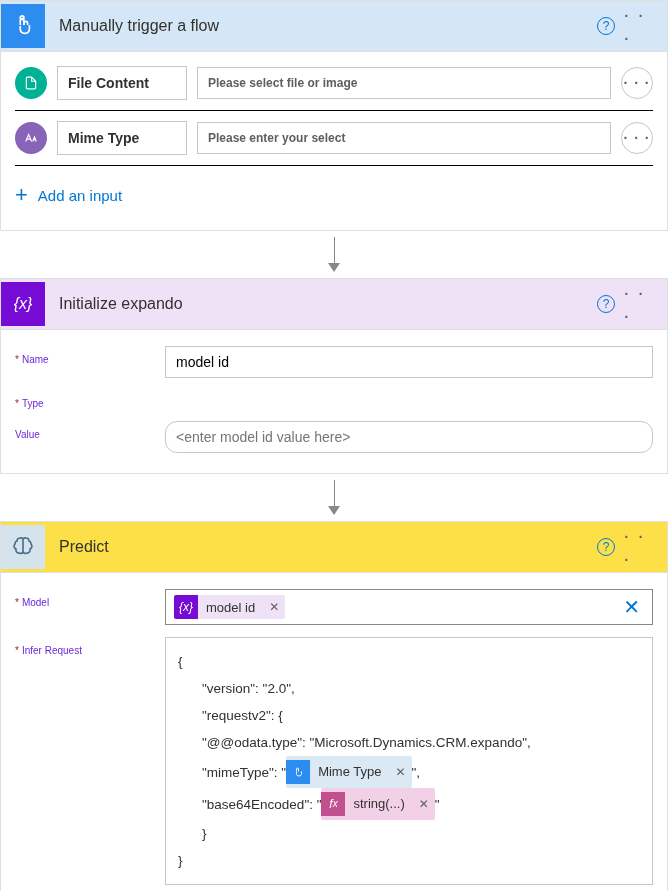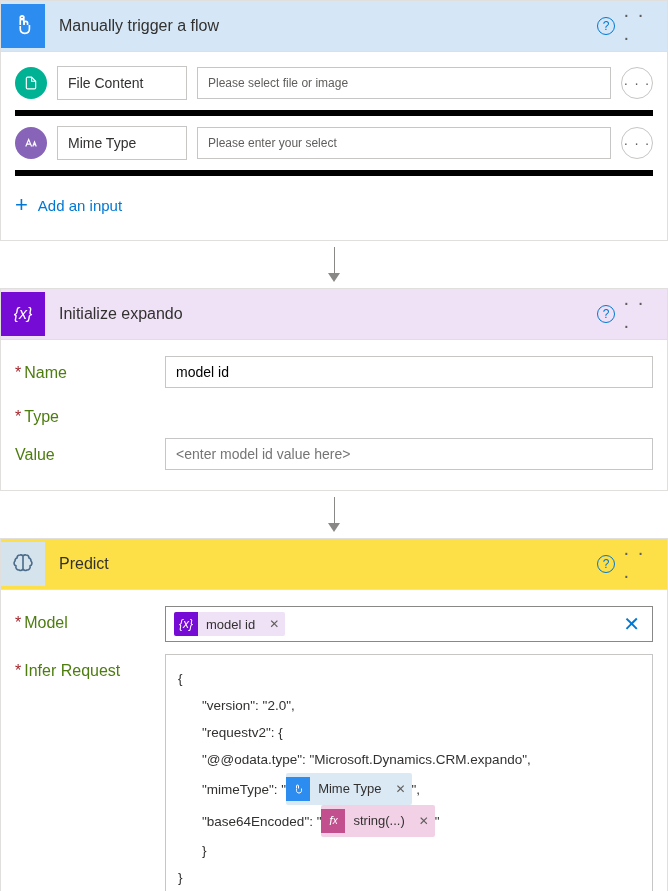--- a/index.html
+++ b/index.html
@@ -21,34 +21,34 @@
 .variable-icon-bg { background: #770bd6; }
 
 
 .predict-header { background: #fde047; }
 .predict-icon-bg { background: #d5e3ed; }
 .predict-icon-bg svg { stroke: #4a6b89; }
 
 .card-body { padding: 10px 14px 14px 14px; }
 
 
-.input-row { display: flex; align-items: center; gap: 10px; padding: 10px 0; border-bottom: 6px solid #000000; }
+.input-row { display: flex; align-items: center; gap: 10px; padding: 10px 0; border-bottom: 1px solid #000000; font-weight: bold; }
 .input-row:first-child { padding-top: 4px; }
 .circle-icon { width: 32px; height: 32px; border-radius: 50%; display: flex; align-items: center; justify-content: center; flex-shrink: 0; }
 .circle-teal { background: #00b294; }
 .circle-purple { background: #8764b8; }
 .label-box { border: 1px solid #c8c6c4; padding: 8px 10px; width: 130px; font-size: 14px; background: #fff; }
 .value-box { border: 1px solid #c8c6c4; padding: 8px 10px; flex: 1; font-size: 12px; color: #605e5c; background: #fff; }
 .row-more { width: 32px; height: 32px; border: 1px solid #c8c6c4; border-radius: 50%; display: flex; align-items: center; justify-content: center; cursor: pointer; font-size: 14px; letter-spacing: 1px; color: #605e5c; background: #fff; flex-shrink: 0; }
 .add-input { display: flex; align-items: center; gap: 10px; padding: 16px 0 8px 0; color: #0078d4; cursor: pointer; font-size: 15px; }
 .add-plus { font-size: 22px; font-weight: 300; }
 
 
 .form-row { display: flex; align-items: flex-start; padding: 6px 0; gap: 10px; }
-.form-label { width: 140px; padding-top: 8px; font-size: 16px; flex-shrink: 0; color: #4d7c0f; }
+.form-label { width: 140px; padding-top: 8px; font-size: 10px; flex-shrink: 0; color: #6d28d9; }
 .form-label.required::before { content: "*"; color: #a4262c; margin-right: 3px; }
 .form-input { flex: 1; border: 1px solid #c8c6c4; padding: 7px 10px; font-size: 14px; font-family: inherit; background: #fff; }
 .form-select { flex: 1; border: 1px solid #c8c6c4; padding: 7px 10px; font-size: 14px; background: #fff; display: flex; justify-content: space-between; align-items: center; cursor: pointer; }
 .chevron::after { content: ""; display: inline-block; width: 8px; height: 8px; border-right: 1px solid #605e5c; border-bottom: 1px solid #605e5c; transform: rotate(45deg); margin-top: -4px; }
 
 
 .token-box { flex: 1; border: 1px solid #8a8886; padding: 5px 8px; display: flex; align-items: center; justify-content: space-between; background: #fff; }
 .token { display: inline-flex; align-items: center; border-radius: 2px; font-size: 13px; overflow: hidden; }
 .token-icon { width: 24px; height: 24px; display: flex; align-items: center; justify-content: center; color: #fff; font-size: 12px; }
 .token-text { padding: 3px 8px; }
@@ -138,21 +138,21 @@
   <div class="card-body">
     <div class="form-row">
       <div class="form-label required">Name</div>
       <input class="form-input" value="model id" style="">
     </div>
     <div class="form-row">
       <div class="form-label required">Type</div>
     </div>
     <div class="form-row">
       <div class="form-label">Value</div>
-      <input class="form-input" style="color: #ec4899;" placeholder="&lt;enter model id value here&gt;">
+      <input class="form-input" style="color: #ec4899; border-radius: 12px;" placeholder="&lt;enter model id value here&gt;">
     </div>
   </div>
 </div>
 
 <div class="connector">
   <div class="connector-line"></div>
     <div class="connector-arrow"></div>
 </div>
 
 <div class="card">

